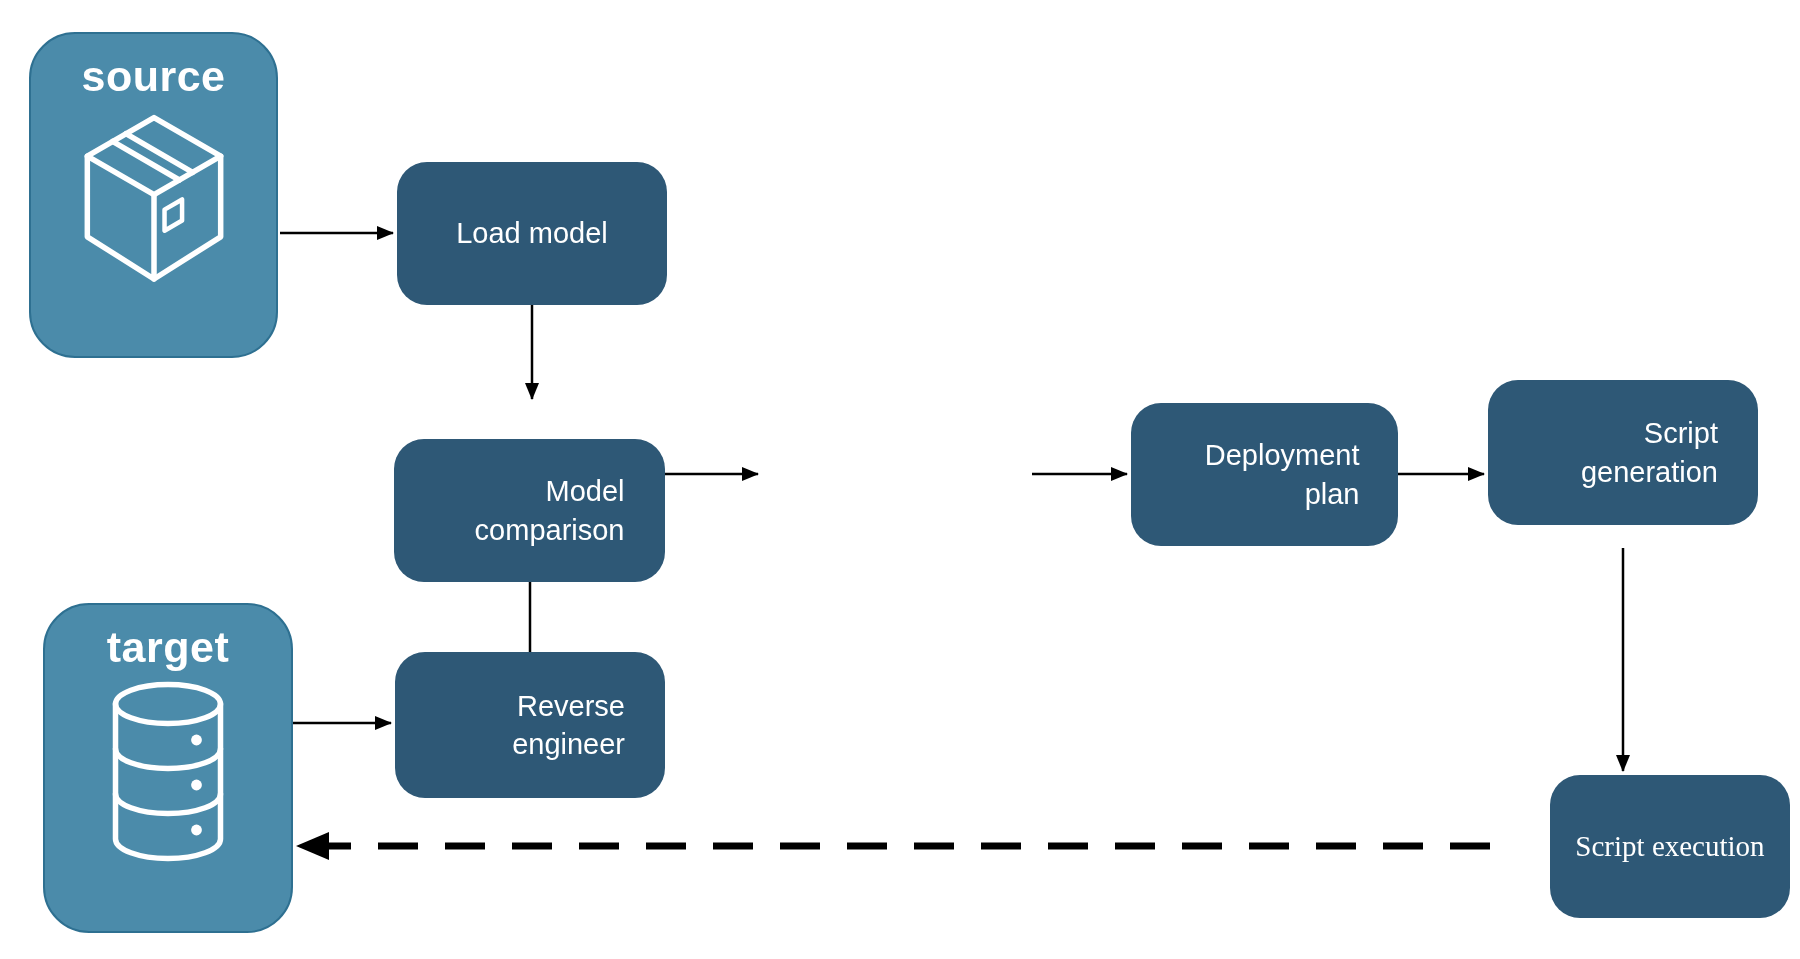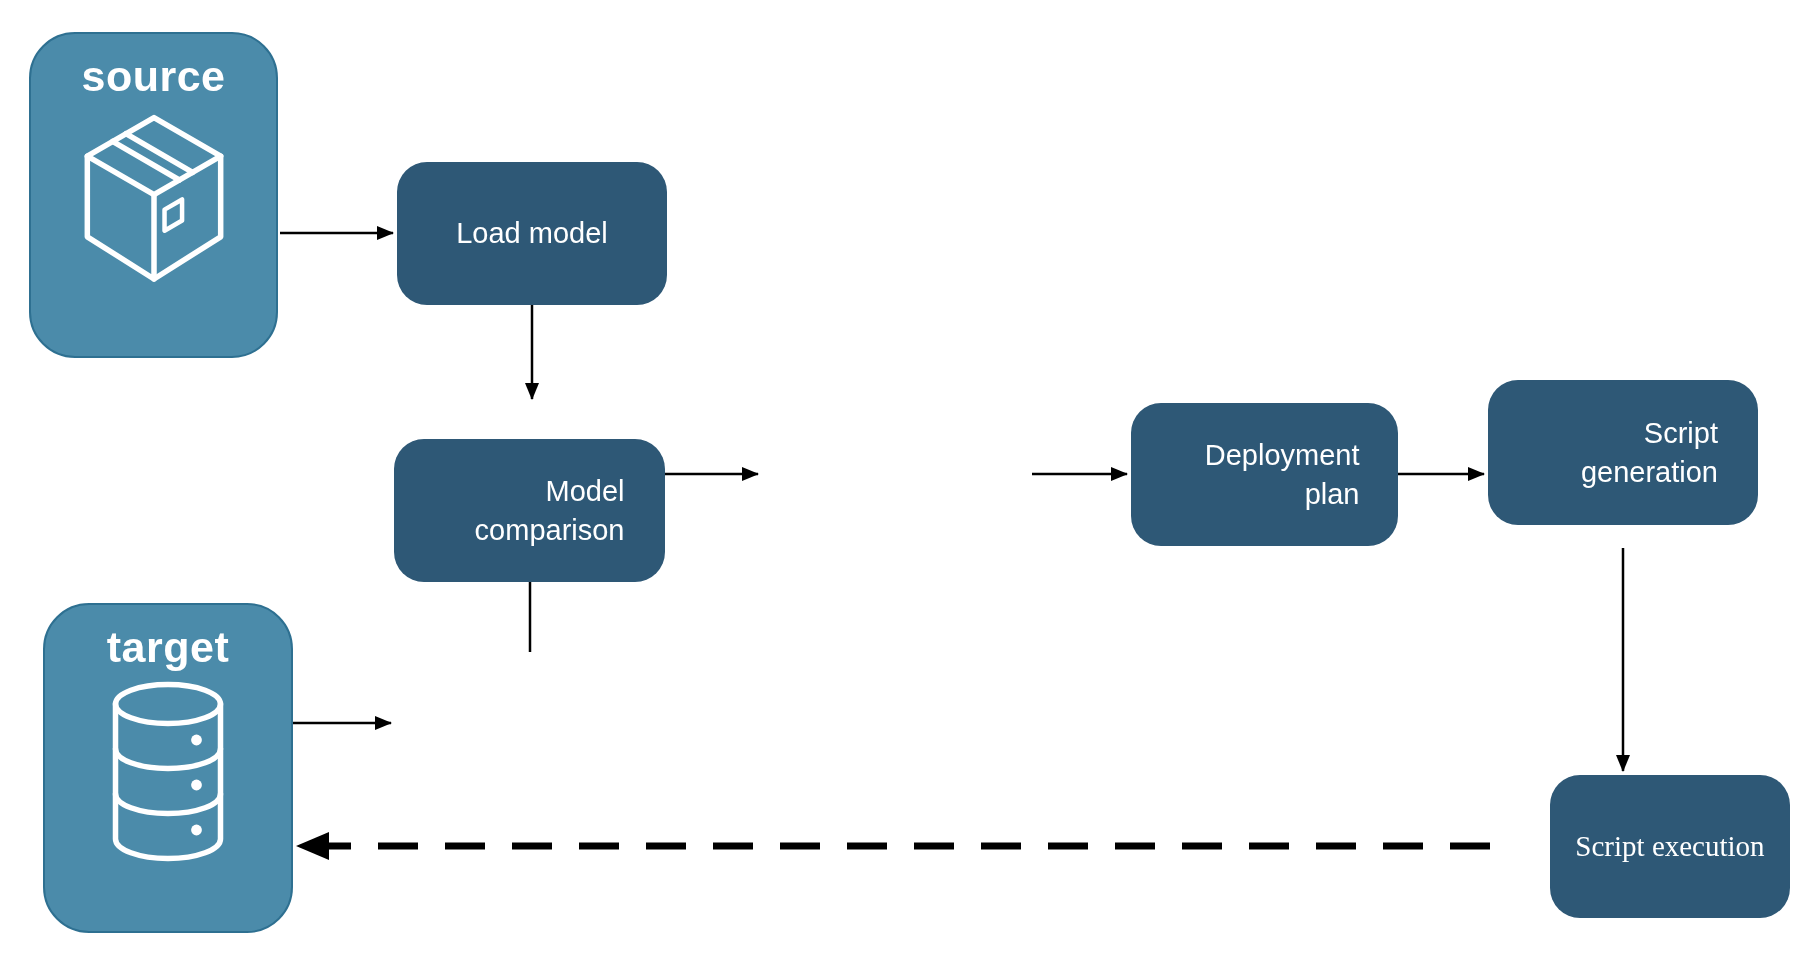--- a/index.html
+++ b/index.html
@@ -110,18 +110,21 @@
 
 
   <div class="node" style="left:1131px;top:403px;width:267px;height:143px;">
     <span class="node-label">Deployment plan</span>
   </div>
 
   <div class="node" style="left:1488px;top:380px;width:270px;height:145px;">
     <span class="node-label">Script generation</span>
   </div>
 
+  <div class="node" style="left:395px;top:652px;width:270px;height:146px;">
+    <span class="node-label">Reverse engineer</span>
+  </div>
 
   <div class="node" style="left:1550px;top:775px;width:240px;height:143px;font-family:Liberation Serif, serif;">
     <span class="node-label">Script execution</span>
   </div>
 
 </div>
 
 </body></html>

